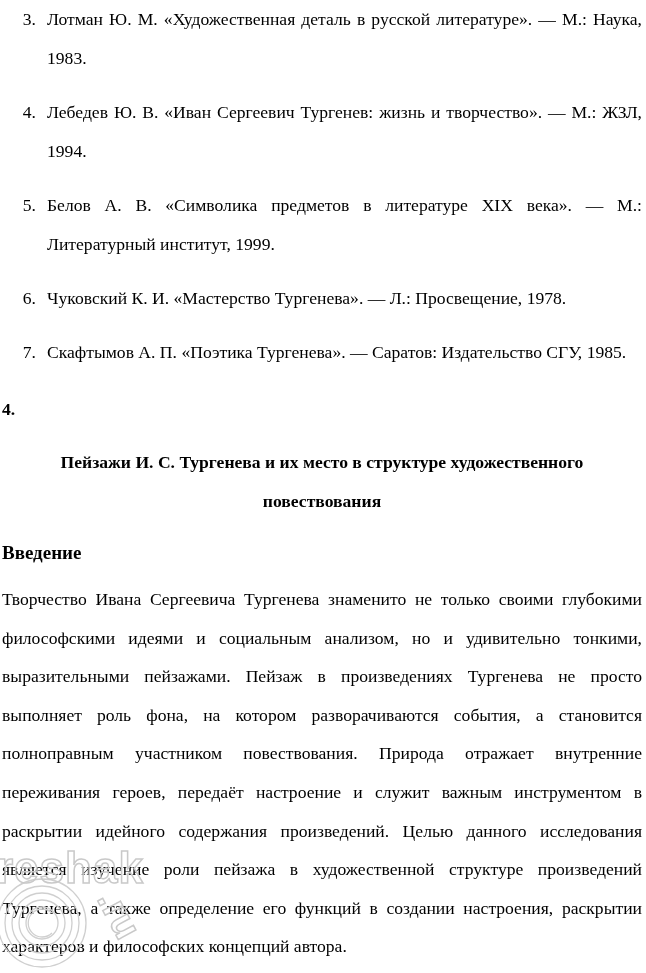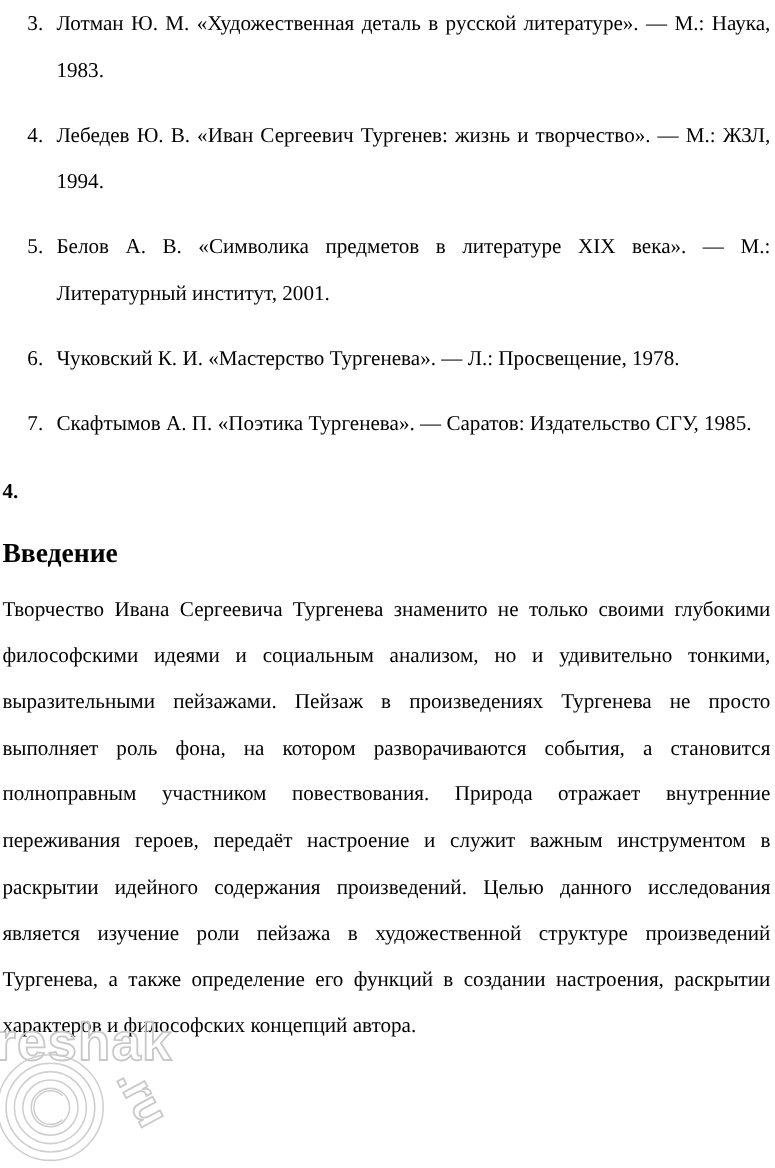--- a/index.html
+++ b/index.html
@@ -70,21 +70,21 @@
     font-size: 17.6px;
     font-weight: bold;
     line-height: 39px;
     text-align: center;
     margin: 14px 0 0 0;
     padding: 0 4px;
   }
 
   
   .subheading {
-    font-size: 23px;
+    font-size: 19px;
     font-weight: bold;
     line-height: 39px;
     text-align: left;
     margin: 12px 0 0 0;
   }
 
   
   .body-par {
     font-size: 17.6px;
     line-height: 38.6px;
@@ -128,34 +128,35 @@
     <li class="ref-item">
       <span class="ref-num">3.</span>
       <span class="ref-text">Лотман Ю. М. «Художественная деталь в русской литературе». — М.: Наука, 1983.</span>
     </li>
     <li class="ref-item">
       <span class="ref-num">4.</span>
       <span class="ref-text">Лебедев Ю. В. «Иван Сергеевич Тургенев: жизнь и творчество». — М.: ЖЗЛ, 1994.</span>
     </li>
     <li class="ref-item">
       <span class="ref-num">5.</span>
-      <span class="ref-text">Белов А. В. «Символика предметов в литературе XIX века». — М.: Литературный институт, 2001.</span>
+      <span class="ref-text">Белов А. В. «Символика предметов в литературе XIX века». — М.: Литературный институт, 1999.</span>
     </li>
     <li class="ref-item">
       <span class="ref-num">6.</span>
       <span class="ref-text">Чуковский К. И. «Мастерство Тургенева». — Л.: Просвещение, 1978.</span>
     </li>
     <li class="ref-item">
       <span class="ref-num">7.</span>
       <span class="ref-text">Скафтымов А. П. «Поэтика Тургенева». — Саратов: Издательство СГУ, 1985.</span>
     </li>
   </ol>
 
   <div class="section-number">4.</div>
 
+  <h1 class="doc-title">Пейзажи И. С. Тургенева и их место в структуре художественного повествования</h1>
 
   <h2 class="subheading">Введение</h2>
 
   <p class="body-par">Творчество Ивана Сергеевича Тургенева знаменито не только своими глубокими философскими идеями и социальным анализом, но и удивительно тонкими, выразительными пейзажами. Пейзаж в произведениях Тургенева не просто выполняет роль фона, на котором разворачиваются события, а становится полноправным участником повествования. Природа отражает внутренние переживания героев, передаёт настроение и служит важным инструментом в раскрытии идейного содержания произведений. Целью данного исследования является изучение роли пейзажа в художественной структуре произведений Тургенева, а также определение его функций в создании настроения, раскрытии характеров и философских концепций автора.</p>
 
   <div id="watermark">
     <svg width="230" height="128" viewBox="0 0 230 128" xmlns="http://www.w3.org/2000/svg" aria-hidden="true">
 
       <g>
         <circle class="wm-outline-thin" cx="48" cy="78" r="44"></circle>

